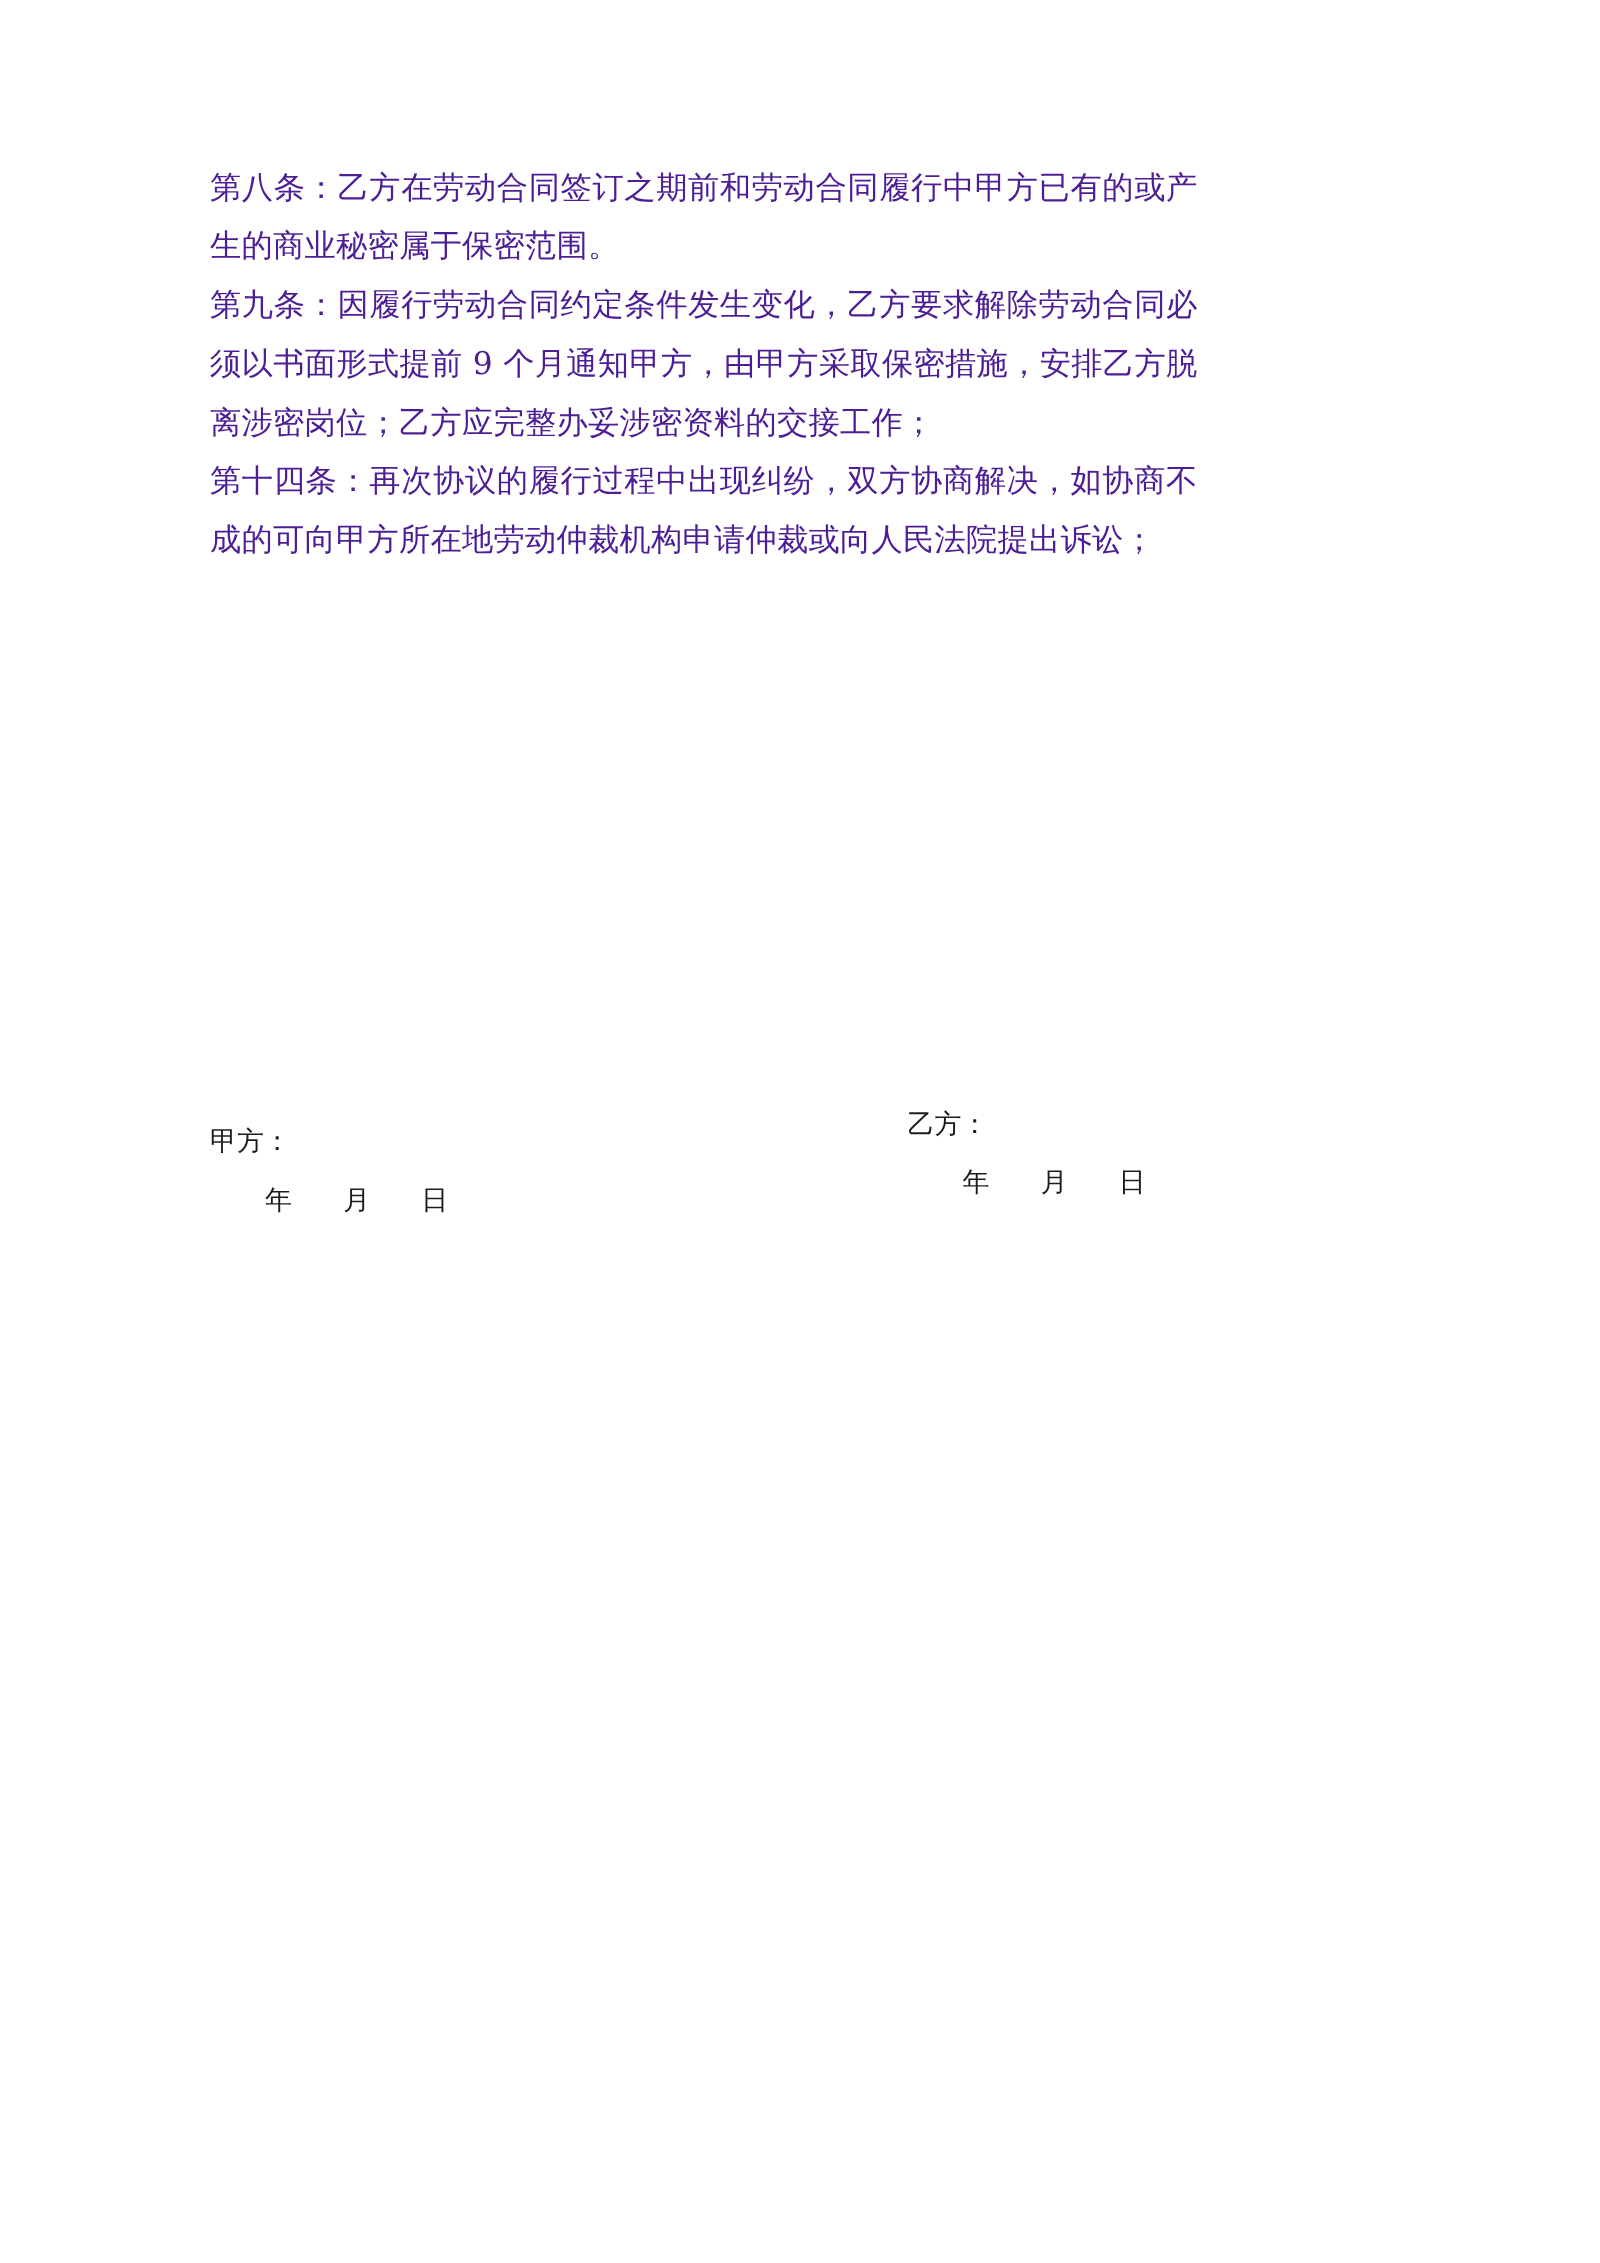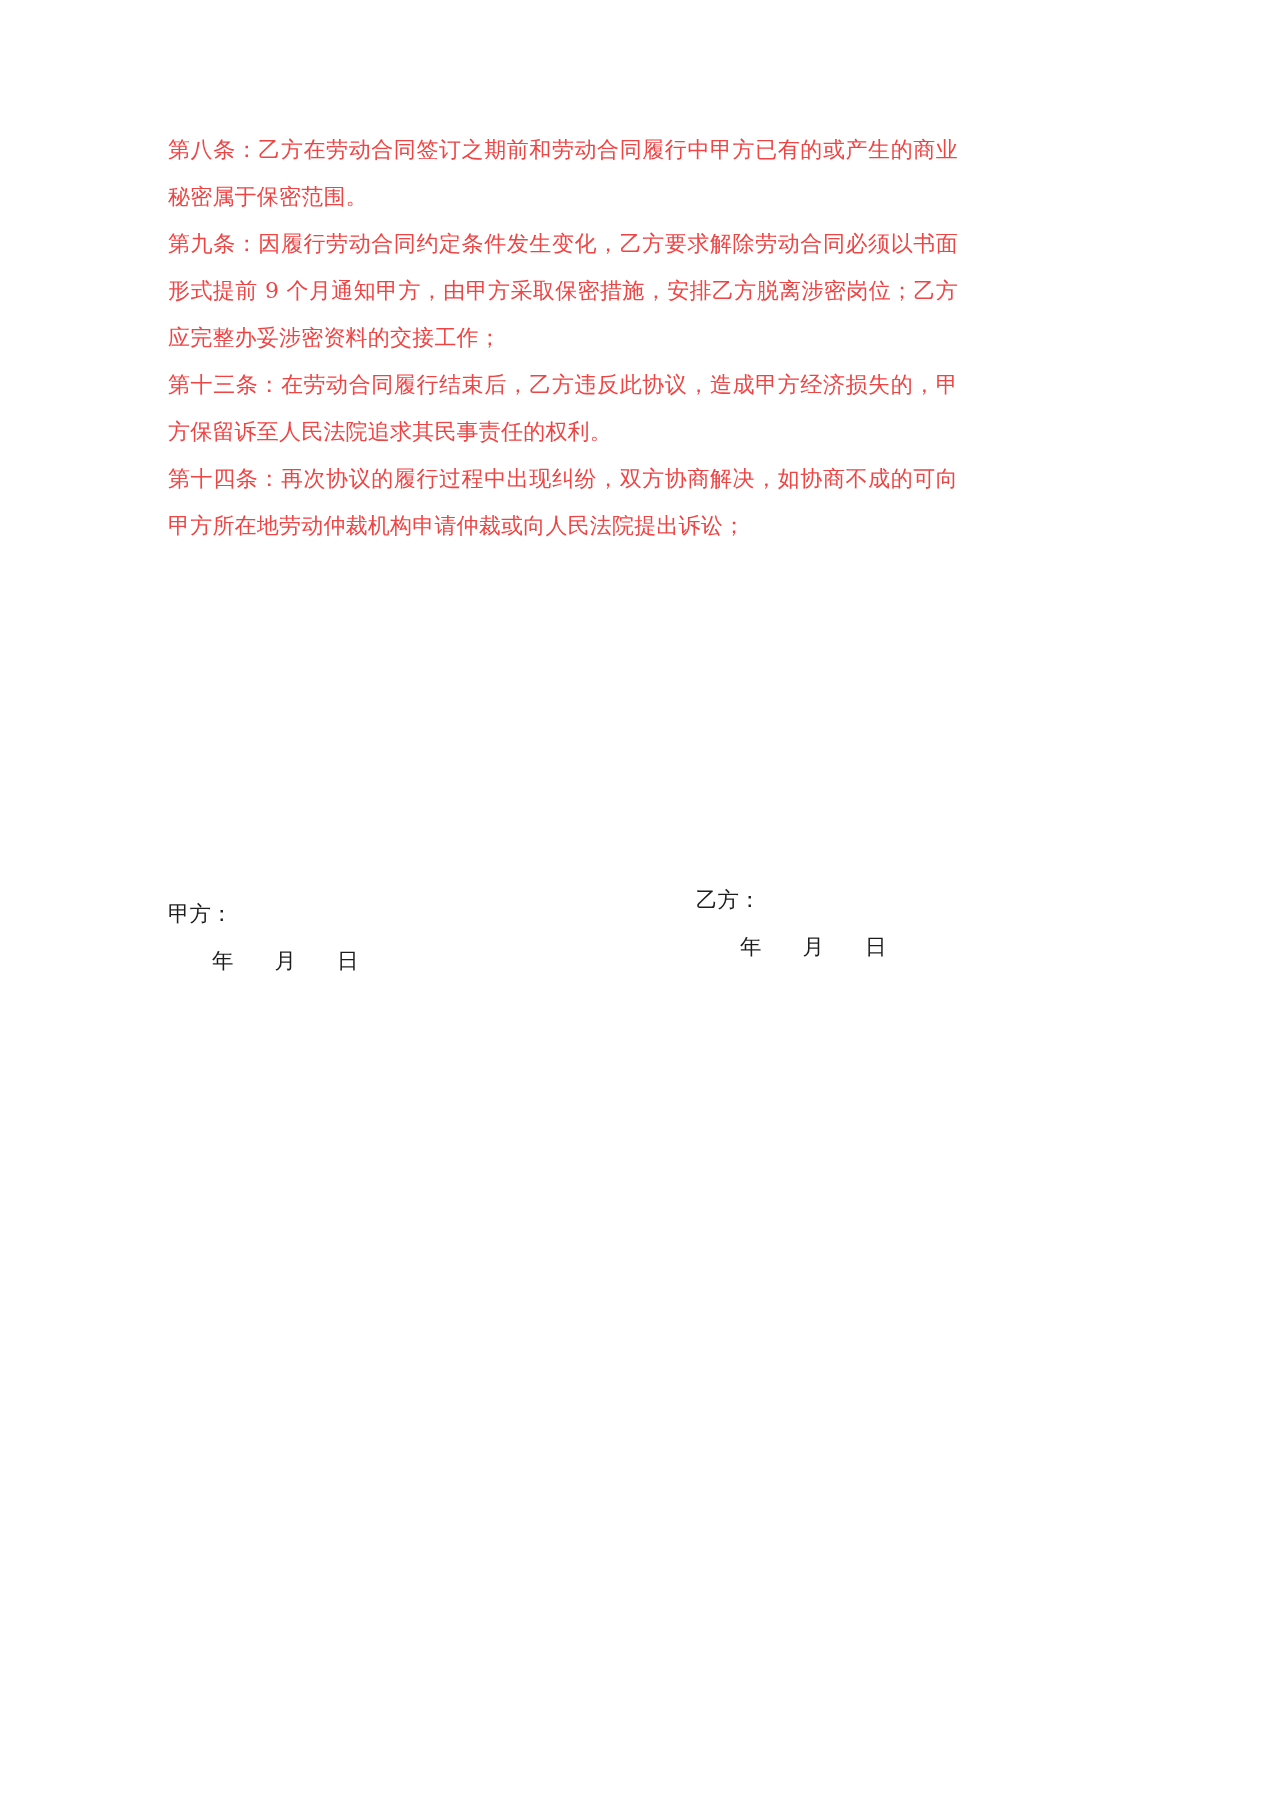--- a/index.html
+++ b/index.html
@@ -25,27 +25,27 @@
 
   .content {
     position: absolute;
     left: 168px;
     top: 126px;
     width: 790px;
   }
 
   
   .clause {
-    font-size: 22px;
+    font-size: 25px;
     line-height: 47px;
     text-align: justify;
     text-justify: inter-ideograph;
     letter-spacing: 0.2px;
     margin: 0 0 0 0;
-    color: #ef4444;
+    color: #4c1d95;
     text-indent: 0;
     word-break: break-all;
   }
 
   .clause + .clause {
     margin-top: 0px;
   }
 
   
   .sig-block {
@@ -66,39 +66,38 @@
 
   .sig-left {
     position: absolute;
     left: 0;
     top: 14px;
     white-space: pre;
   }
 
   .sig-right {
     position: absolute;
-    left: 528px;
+    left: 558px;
     top: 0;
     white-space: pre;
   }
 
   .date-line {
     white-space: pre;
     margin-left: 44px;
   }
 </style>
 </head>
 <body>
 
 <div class="page">
 
   <div class="content">
     <p class="clause">第八条：乙方在劳动合同签订之期前和劳动合同履行中甲方已有的或产生的商业秘密属于保密范围。</p>
     <p class="clause">第九条：因履行劳动合同约定条件发生变化，乙方要求解除劳动合同必须以书面形式提前 9 个月通知甲方，由甲方采取保密措施，安排乙方脱离涉密岗位；乙方应完整办妥涉密资料的交接工作；</p>
-    <p class="clause">第十三条：在劳动合同履行结束后，乙方违反此协议，造成甲方经济损失的，甲方保留诉至人民法院追求其民事责任的权利。</p>
     <p class="clause">第十四条：再次协议的履行过程中出现纠纷，双方协商解决，如协商不成的可向甲方所在地劳动仲裁机构申请仲裁或向人民法院提出诉讼；</p>
   </div>
 
   <div class="sig-block">
 
     <div class="sig-row">
       <span class="sig-left">甲方：</span>
       <span class="sig-right">乙方：</span>
     </div>
 

